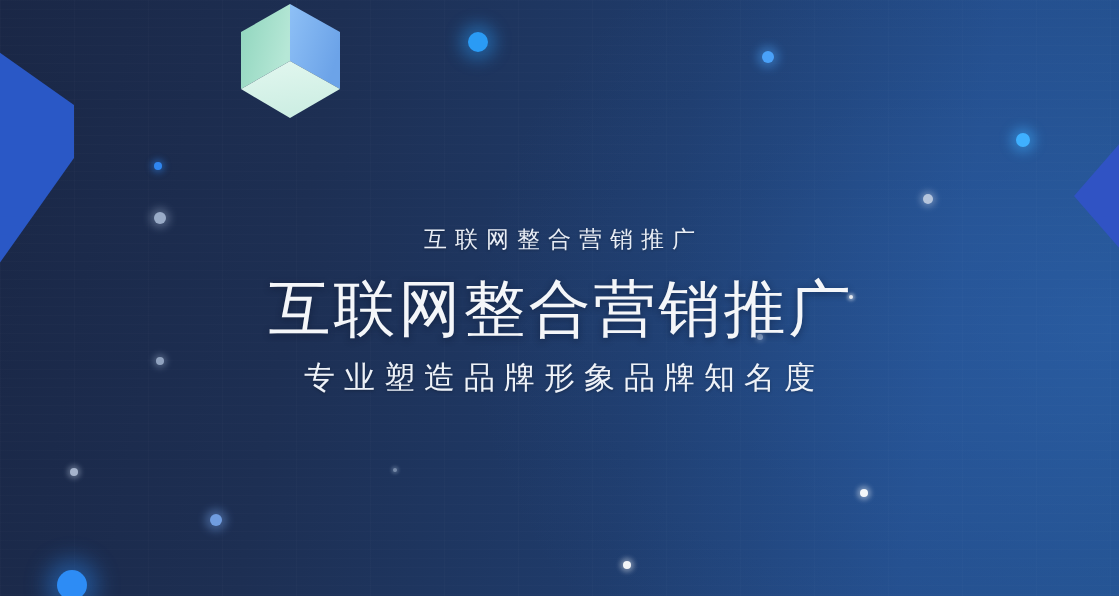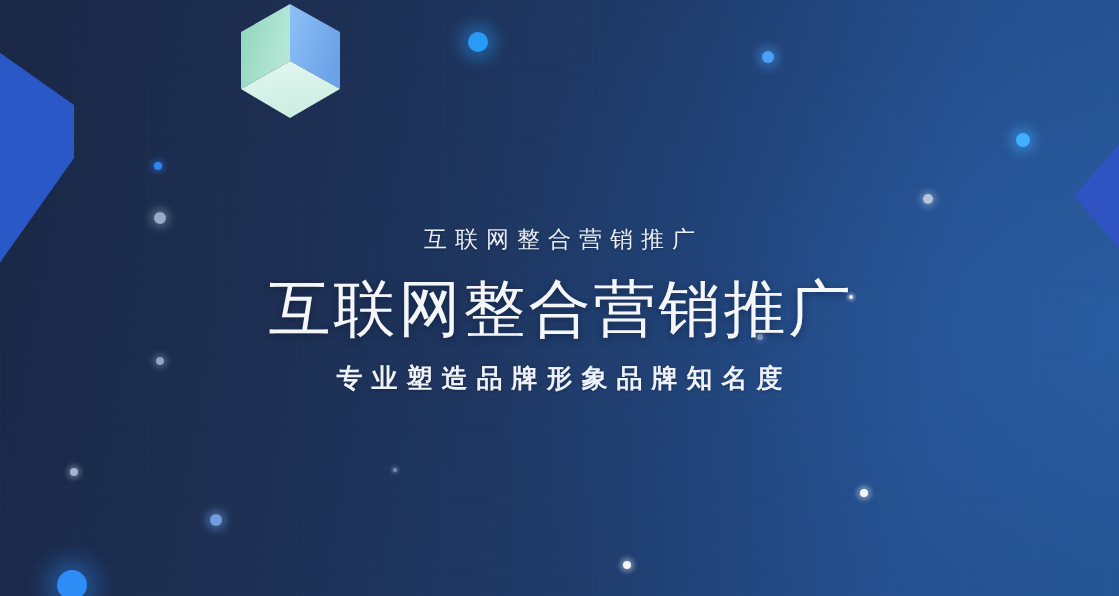--- a/index.html
+++ b/index.html
@@ -79,26 +79,26 @@
     line-height:76px;
     color:#f4f6f9;
     letter-spacing:3px;
     text-indent:3px;
     font-weight:400;
     font-family:"Liberation Sans","DejaVu Sans",sans-serif;
     text-shadow:0 2px 7px rgba(8,18,40,0.45);
   }
   #tagline-bottom {
     margin-top:15px;
-    font-size:26px;
+    font-size:31px;
     line-height:32px;
     color:#eef2f8;
     letter-spacing:9px;
     text-indent:9px;
-    font-weight:700;
+    font-weight:400;
     text-shadow:0 1px 3px rgba(0,0,0,0.28);
   }
 </style>
 </head>
 <body>
 
 <div id="banner">
 
   <div id="stripes"></div>
   <div id="hstripes"></div>

